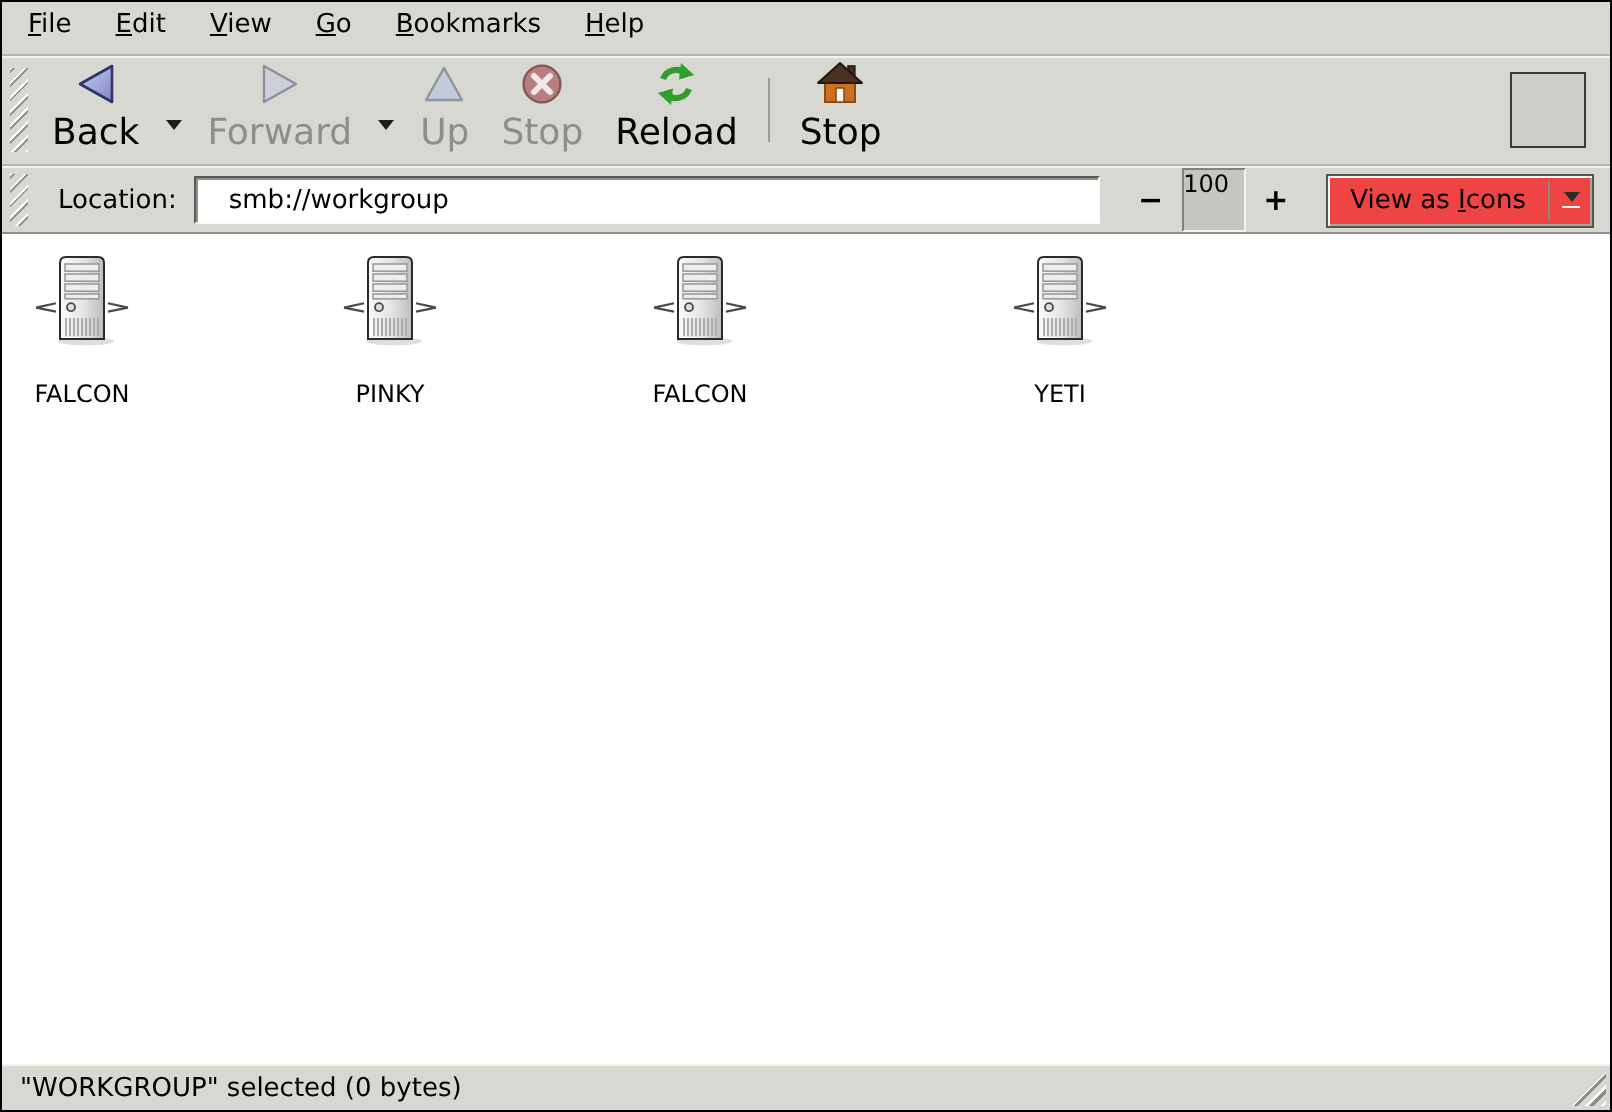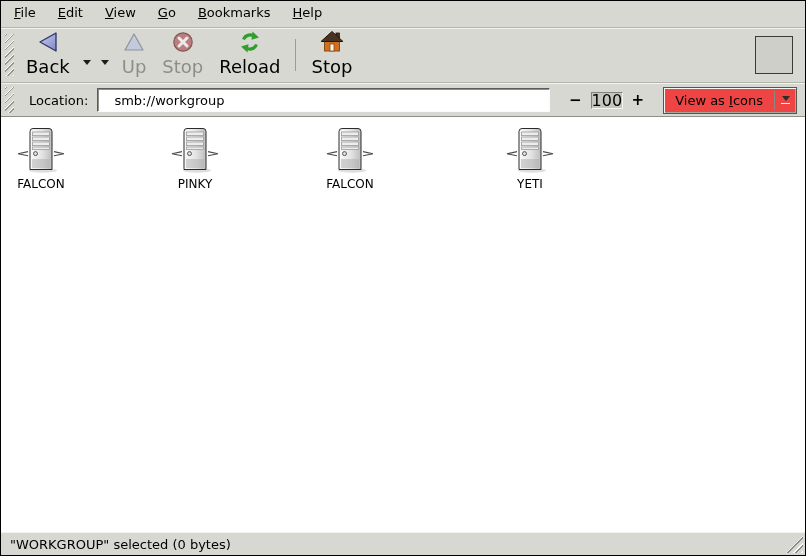--- a/index.html
+++ b/index.html
@@ -77,24 +77,24 @@
     flex:1; height:24px;
     border:1px solid #5c5c56;
     border-bottom-color:#fbfbf8; border-right-color:#fbfbf8;
     box-shadow:inset 1px 1px 0 #8f8f8a;
     background:#fff; padding:0 16px;
     font:13px "DejaVu Sans","Liberation Sans",sans-serif;
     margin-right:15px; outline:none;
   }
   .zoom-btn { font-weight:bold; font-size:15px; padding:0 4px; line-height:14px; cursor:default; }
   .zoom-level {
-    width:32px; height:17px; margin:0 5px;
+    width:32px; height:32px; margin:0 5px;
     background:#c6c6c1;
     border:1px solid #82827c; border-bottom-color:#f4f4f0; border-right-color:#f4f4f0;
-    font-size:16px; text-align:center; line-height:15px;
+    font-size:12px; text-align:left; line-height:15px;
   }
   .viewas {
     display:flex; align-items:stretch; height:27px; margin-left:15px;
     background:#ef4444;
     border:1px solid #55554f;
     box-shadow:inset 1px 1px 0 #f6f6f2, inset -1px -1px 0 #a7a7a0;
   }
   .viewas-label { display:flex; align-items:center; padding:0 11px; white-space:pre; }
   .viewas-div { width:1px; background:#8a8a84; margin:3px 0; }
   .viewas-arrow { width:21px; display:flex; flex-direction:column; align-items:center; justify-content:center; }
@@ -103,21 +103,21 @@
 
   
   .content {
     flex:1; background:#fff; position:relative; overflow:hidden;
   }
   .icon-item {
     position:absolute; top:10px; width:78px;
     display:flex; flex-direction:column; align-items:center;
   }
   .icon-item .srv { height:46px; }
-  .icon-label { font-size:12px; margin-top:4px; color:#000; white-space:nowrap; }
+  .icon-label { font-size:12px; margin-top:17px; color:#000; white-space:nowrap; }
 
   
   .statusbar {
     height:23px; flex:0 0 23px;
     background:#d8d8d3;
     border-top:1px solid #f2f2ee;
     display:flex; align-items:center;
     padding-left:9px; position:relative;
     font-size:13px;
   }
@@ -155,20 +155,28 @@
             </defs>
           <polygon points="20,3 20,21 4,12" fill="url(#bkg)" stroke="#2e3464" stroke-width="1.3" stroke-linejoin="round"></polygon>
         </svg>
       </span>
       <span class="tb-label">Back</span>
     </div>
     <div class="tb-arrow">
         <span class="chev"></span>
       </div>
 
+    <div class="tb-btn disabled">
+      <span class="tb-icon">
+        <svg width="24" height="24" viewBox="0 0 24 24">
+          <polygon points="4,3 4,21 20,12" fill="#cdd0dc" stroke="#8d909c" stroke-width="1.2" stroke-linejoin="round"></polygon>
+        </svg>
+      </span>
+      <span class="tb-label">Forward</span>
+    </div>
     <div class="tb-arrow">
         <span class="chev"></span>
       </div>
 
     <div class="tb-btn disabled">
       <span class="tb-icon">
         <svg width="24" height="24" viewBox="0 0 24 24">
           <polygon points="12,4 21,20 3,20" fill="#c2cadb" stroke="#8d929d" stroke-width="1.2" stroke-linejoin="round"></polygon>
         </svg>
       </span>

